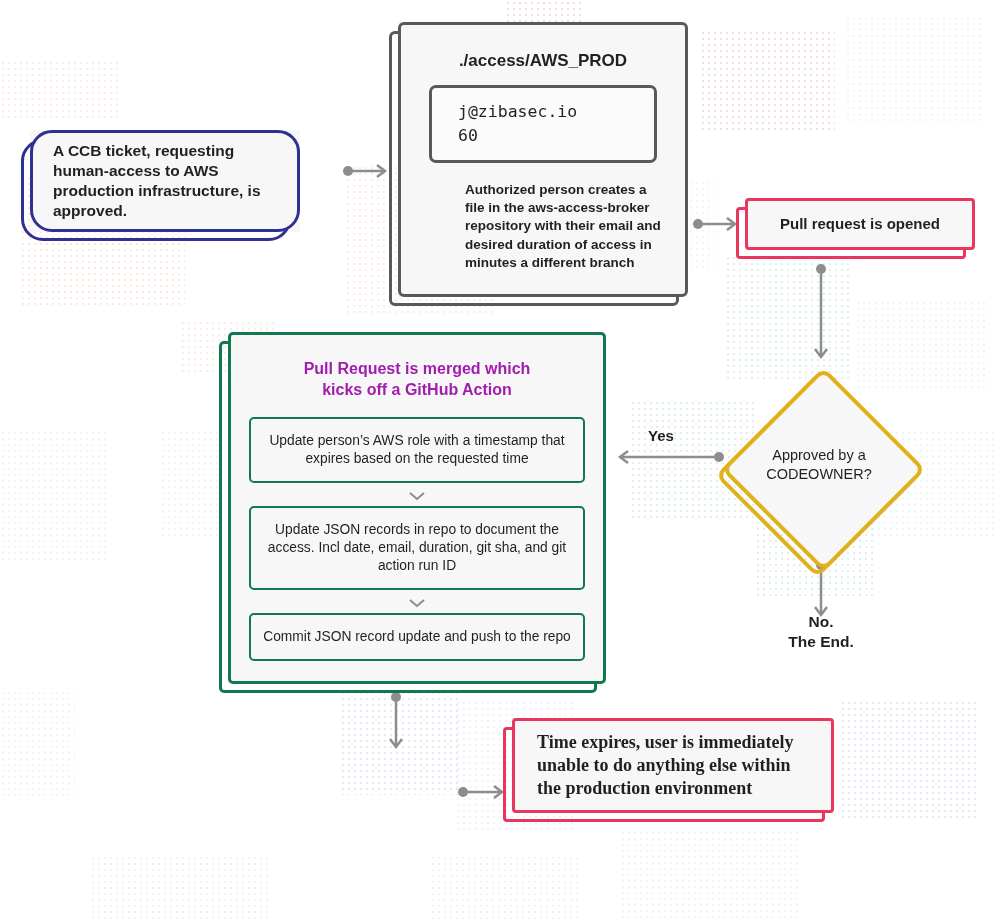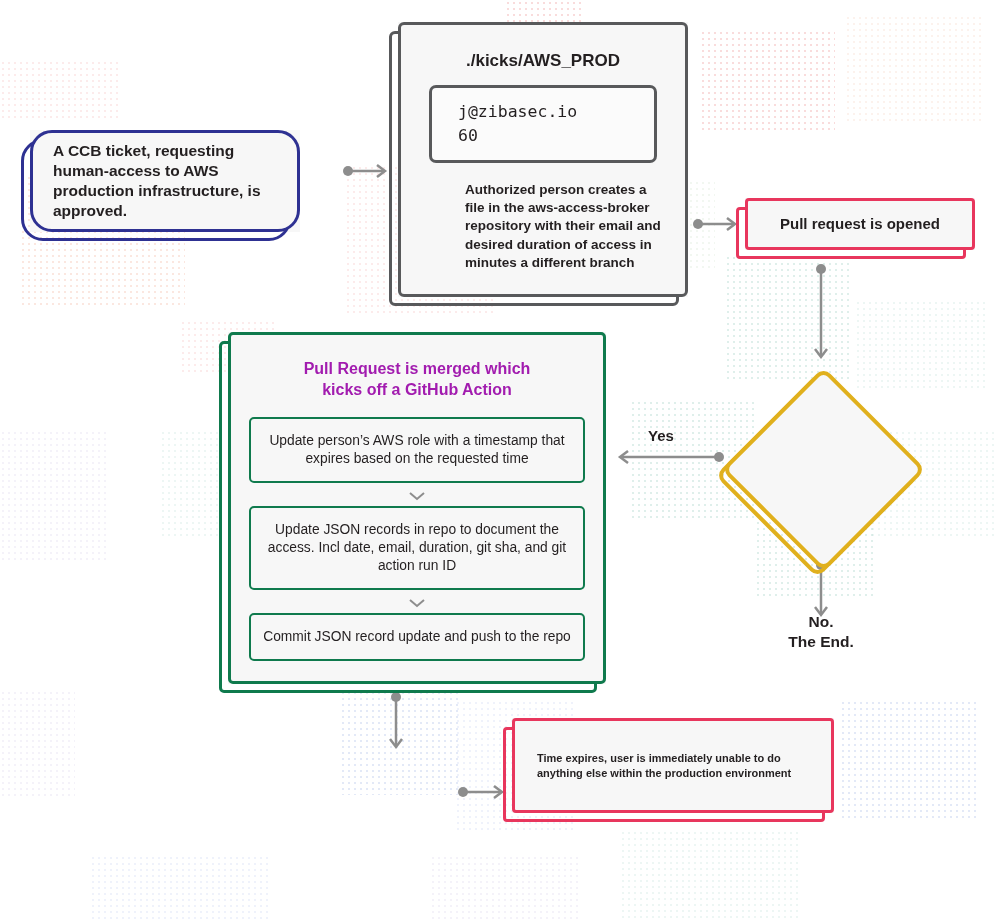--- a/index.html
+++ b/index.html
@@ -173,21 +173,21 @@
   #n-access .inner,
   #n-access .shadowframe { border: 3px solid #1b9dd0; border-radius: 22px; }
   #n-access .inner { padding: 10px 24px; }
   #n-access .txt { font-size: 15.2px; }
 
   
   #n-expire { left: 512px; top: 718px; width: 322px; height: 95px; }
   #n-expire .inner,
   #n-expire .shadowframe { border: 3px solid #e8365d; border-radius: 4px; }
   #n-expire .inner { padding: 10px 22px; }
-  #n-expire .txt { font-size: 11px; }
+  #n-expire .txt { font-size: 18px; font-family: Liberation Serif, serif; }
 
   
   .conn { position: absolute; z-index: 2; }
   .conn svg { display: block; overflow: visible; }
   .edge-label {
     position: absolute;
     font-size: 15px; font-weight: bold; color: #231f20;
     z-index: 3;
   }
   .end-label {
@@ -291,41 +291,45 @@
   <div class="node" id="n-ccb">
     <div class="shadowframe"></div>
     <div class="inner">
       <div class="txt">A CCB ticket, requesting human-access to AWS production infrastructure, is approved.</div>
     </div>
   </div>
 
   <div class="node" id="n-file">
     <div class="shadowframe"></div>
     <div class="inner">
-      <div class="file-title">./kicks/AWS_PROD</div>
+      <div class="file-title">./access/AWS_PROD</div>
       <div class="code-box">
         <div class="code">j@zibasec.io</div>
         <div class="code">60</div>
       </div>
       <div class="file-desc">Authorized person creates a file in the aws-access-broker repository with their email and desired duration of access in minutes a different branch</div>
     </div>
   </div>
 
   <div class="node" id="n-pr">
     <div class="shadowframe"></div>
     <div class="inner">
       <div class="txt">Pull request is opened</div>
     </div>
   </div>
 
   <div class="node" id="n-diamond">
     <div class="diamond-shape">
       <div class="face back"></div>
       <div class="face"></div>
     </div>
+    <div class="dlabel">
+      <div>Approved by a</div>
+      <div>CODEOWNER?</div>
+    </div>
   </div>
 
   <div class="node" id="n-green">
     <div class="shadowframe"></div>
     <div class="inner">
       <div class="g-title">
         <div>Pull Request is merged which</div>
         <div>kicks off a GitHub Action</div>
       </div>
 

